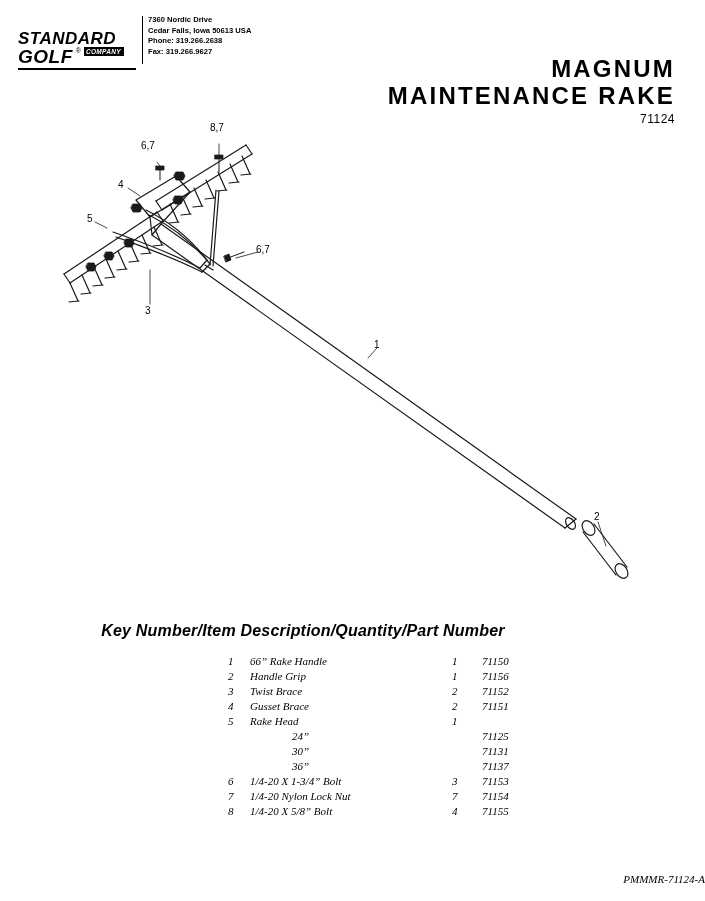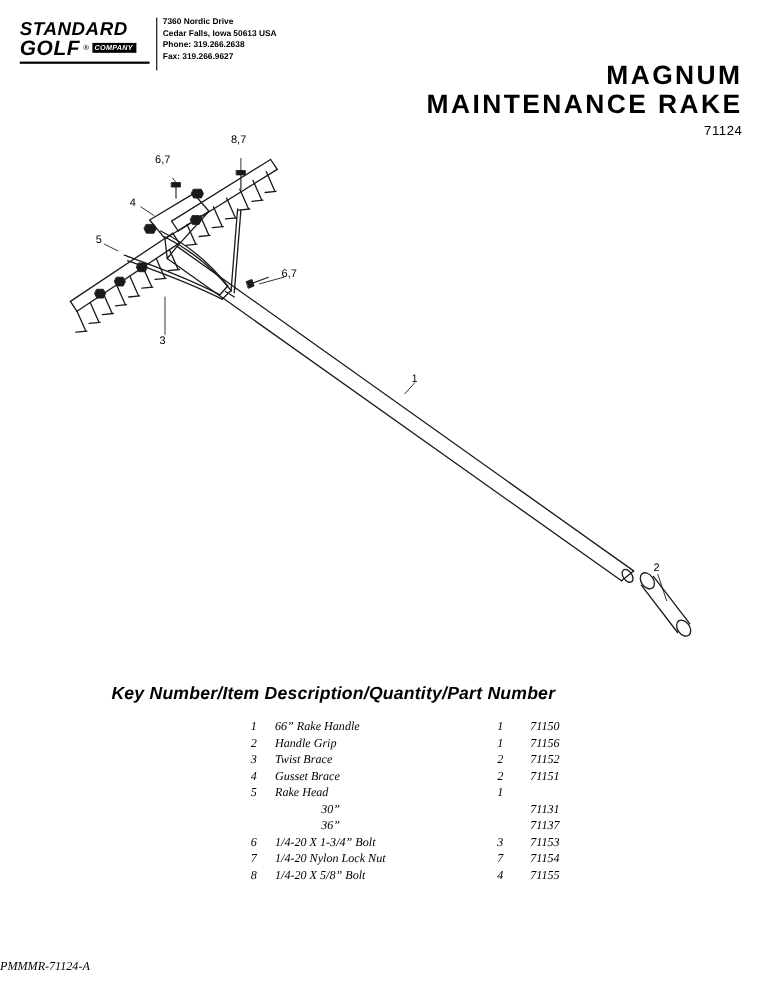--- a/index.html
+++ b/index.html
@@ -31,24 +31,25 @@
     width: 120px;
   }
   .logo-standard {
     font-family: "Liberation Sans", sans-serif;
     font-weight: bold;
     font-style: italic;
     font-size: 17px;
     letter-spacing: 0.5px;
     line-height: 17px;
     color: #000;
+    margin-top: 12px;
   }
   .logo-golf-row {
     display: flex;
-    align-items: center;
+    align-items: flex-start;
     gap: 3px;
   }
   .logo-golf {
     font-family: "Liberation Sans", sans-serif;
     font-weight: bold;
     font-style: italic;
     font-size: 19px;
     line-height: 20px;
     letter-spacing: 0.5px;
   }
@@ -156,21 +157,21 @@
   .col-desc { width: 160px; }
   .col-qty { width: 30px; }
   .col-part { width: 60px; }
   .sub-desc { padding-left: 42px !important; }
 
   .footer {
     position: absolute;
     top: 873px;
     left: 0;
     width: 705px;
-    text-align: left;
+    text-align: right;
     font-size: 11px;
     font-style: italic;
     font-family: "Liberation Serif", serif;
   }
 </style>
 </head>
 <body>
 
 <div class="header">
 
@@ -341,20 +342,26 @@
         <td class="col-part">71151</td>
       </tr>
       <tr>
         <td class="col-key">5</td>
         <td class="col-desc">Rake Head</td>
         <td class="col-qty">1</td>
         <td class="col-part"></td>
       </tr>
       <tr>
         <td class="col-key"></td>
+        <td class="col-desc sub-desc">24”</td>
+        <td class="col-qty"></td>
+        <td class="col-part">71125</td>
+      </tr>
+      <tr>
+        <td class="col-key"></td>
         <td class="col-desc sub-desc">30”</td>
         <td class="col-qty"></td>
         <td class="col-part">71131</td>
       </tr>
       <tr>
         <td class="col-key"></td>
         <td class="col-desc sub-desc">36”</td>
         <td class="col-qty"></td>
         <td class="col-part">71137</td>
       </tr>

